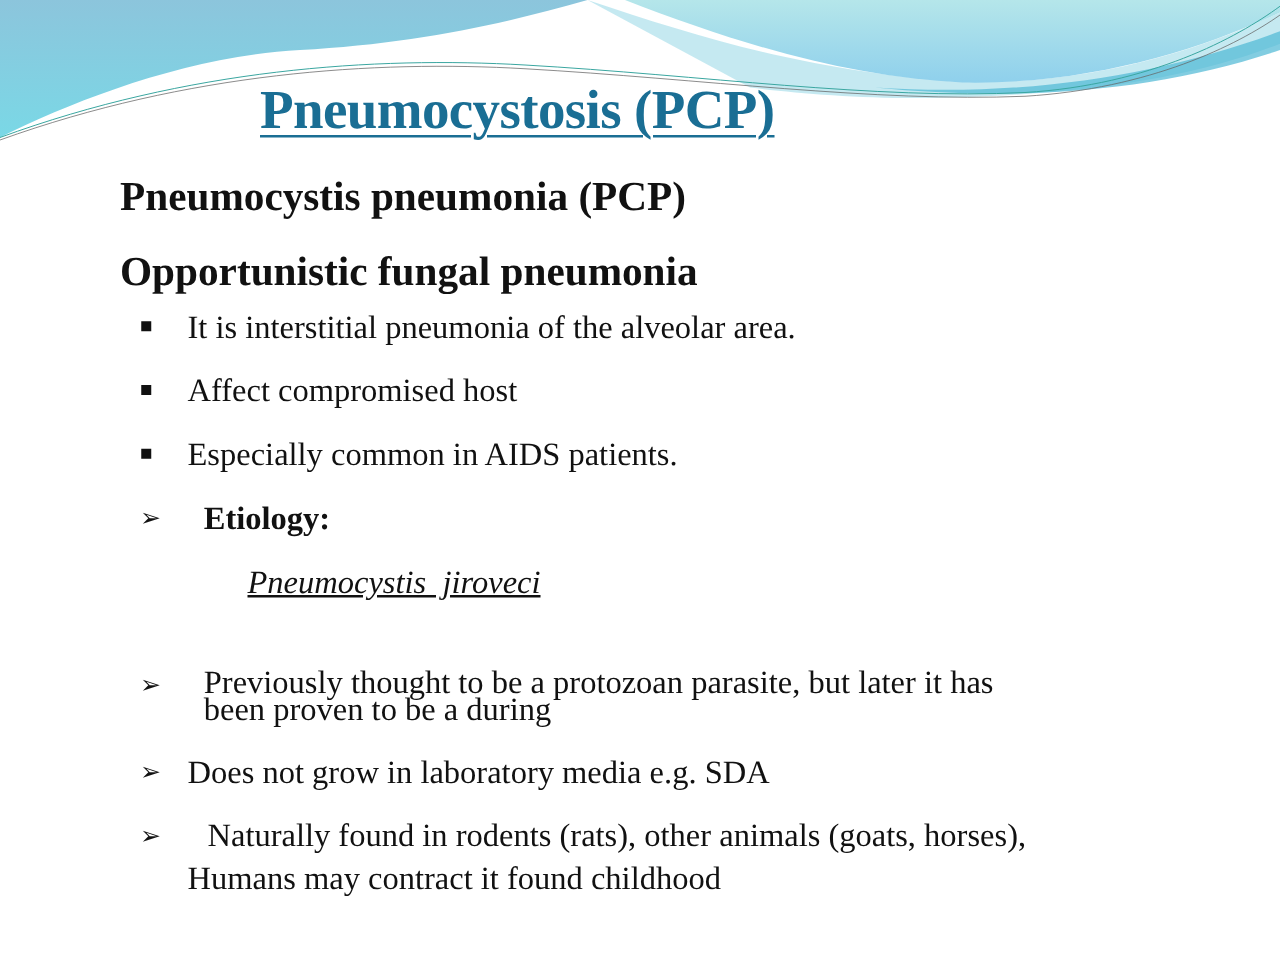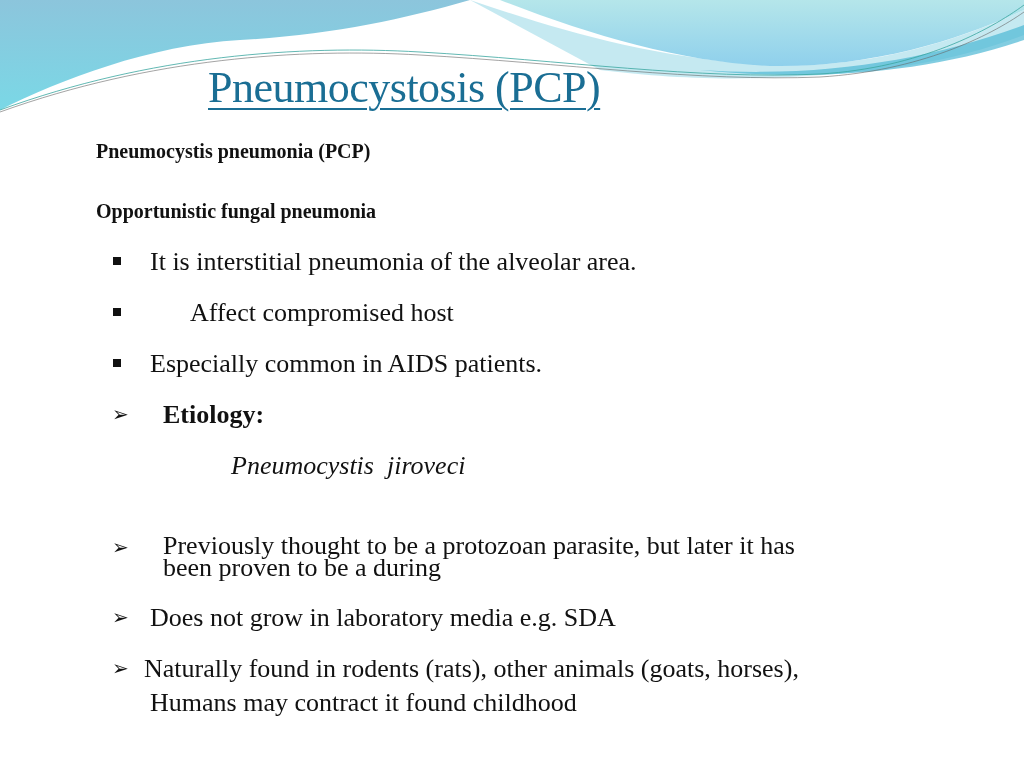--- a/index.html
+++ b/index.html
@@ -1,19 +1,19 @@
 <!DOCTYPE html>
 <html><head>
 <meta charset="utf-8">
 <style>
   html, body { margin:0; padding:0; }
   body { width:1024px; height:768px; position:relative; overflow:hidden; background:#ffffff; font-family:"Liberation Serif", serif; color:#111; }
   .header-bg { position:absolute; left:0; top:0; width:1024px; height:130px; }
-  .title { position:absolute; left:208px; top:62px; font-size:44px; color:#1a6e94; font-weight:normal; text-decoration:underline; text-decoration-thickness:2px; text-underline-offset:6px; letter-spacing:-0.5px; white-space:nowrap; }
-  .heading { position:absolute; left:96px; font-weight:bold; font-size:20px; white-space:nowrap; }
+  .title { position:absolute; left:208px; top:62px; font-size:44px; color:#1a6e94; font-weight:bold; text-decoration:underline; text-decoration-thickness:2px; text-underline-offset:6px; letter-spacing:-0.5px; white-space:nowrap; }
+  .heading { position:absolute; left:96px; font-weight:bold; font-size:33px; white-space:nowrap; }
   .item { position:absolute; font-size:26px; white-space:nowrap; }
   .bullet-sq { position:absolute; left:113px; width:8px; height:8px; background:#111; }
   .bullet-arrow { position:absolute; left:112px; font-size:20px; font-family:"DejaVu Sans", sans-serif; }
   .item-text { position:absolute; }
   .tight { line-height:22px; }
 </style>
 </head>
 <body>
 
 <svg class="header-bg" viewBox="0 0 1024 130" width="1024" height="130">
@@ -40,42 +40,42 @@
 <div class="heading" style="top:140px;">Pneumocystis pneumonia (PCP)</div>
 <div class="heading" style="top:200px;text-align:right;">Opportunistic fungal pneumonia</div>
 
 <div>
   <div class="item" style="top:247px; left:0;">
     <span class="bullet-sq" style="top:10px;"></span>
     <span class="item-text" style="left:150px;text-align:center;">It is interstitial pneumonia of the alveolar area.</span>
   </div>
   <div class="item" style="top:298px; left:0;">
     <span class="bullet-sq" style="top:10px;"></span>
-    <span class="item-text" style="left:150px;margin-left:40px;">Affect compromised host</span>
+    <span class="item-text" style="left:150px;">Affect compromised host</span>
   </div>
   <div class="item" style="top:349px; left:0;">
     <span class="bullet-sq" style="top:10px;"></span>
     <span class="item-text" style="left:150px;text-align:right;">Especially common in AIDS patients.</span>
   </div>
 </div>
 
 <div class="item" style="top:400px; left:0;">
   <span class="bullet-arrow" style="top:2px;">➢</span>
   <span class="item-text" style="left:163px; font-weight:bold;text-align:right;">Etiology:</span>
 </div>
-<div class="item" style="top:451px; left:231px; font-style:italic; white-space:pre;">Pneumocystis  jiroveci</div>
+<div class="item" style="top:451px; left:198px; font-style:italic; white-space:pre;text-decoration:underline;">Pneumocystis  jiroveci</div>
 
 <div>
   <div class="item" style="top:533px; left:0;">
     <span class="bullet-arrow" style="top:2px;">➢</span>
     <span class="item-text tight" style="left:163px; top:2px;text-align:right;">Previously thought to be a protozoan parasite, but later it has</span>
     <span class="item-text tight" style="left:163px; top:24px;">been proven to be a during</span>
   </div>
   <div class="item" style="top:603px; left:0;">
     <span class="bullet-arrow" style="top:2px;">➢</span>
     <span class="item-text" style="left:150px;">Does not grow in laboratory media e.g. SDA</span>
   </div>
   <div class="item" style="top:654px; left:0;">
     <span class="bullet-arrow" style="top:2px;">➢</span>
-    <span class="item-text" style="left:144px;">Naturally found in rodents (rats), other animals (goats, horses),</span>
+    <span class="item-text" style="left:166px;">Naturally found in rodents (rats), other animals (goats, horses),</span>
     <span class="item-text" style="left:150px; top:34px;">Humans may contract it found childhood</span>
   </div>
 </div>
 
 </body></html>

